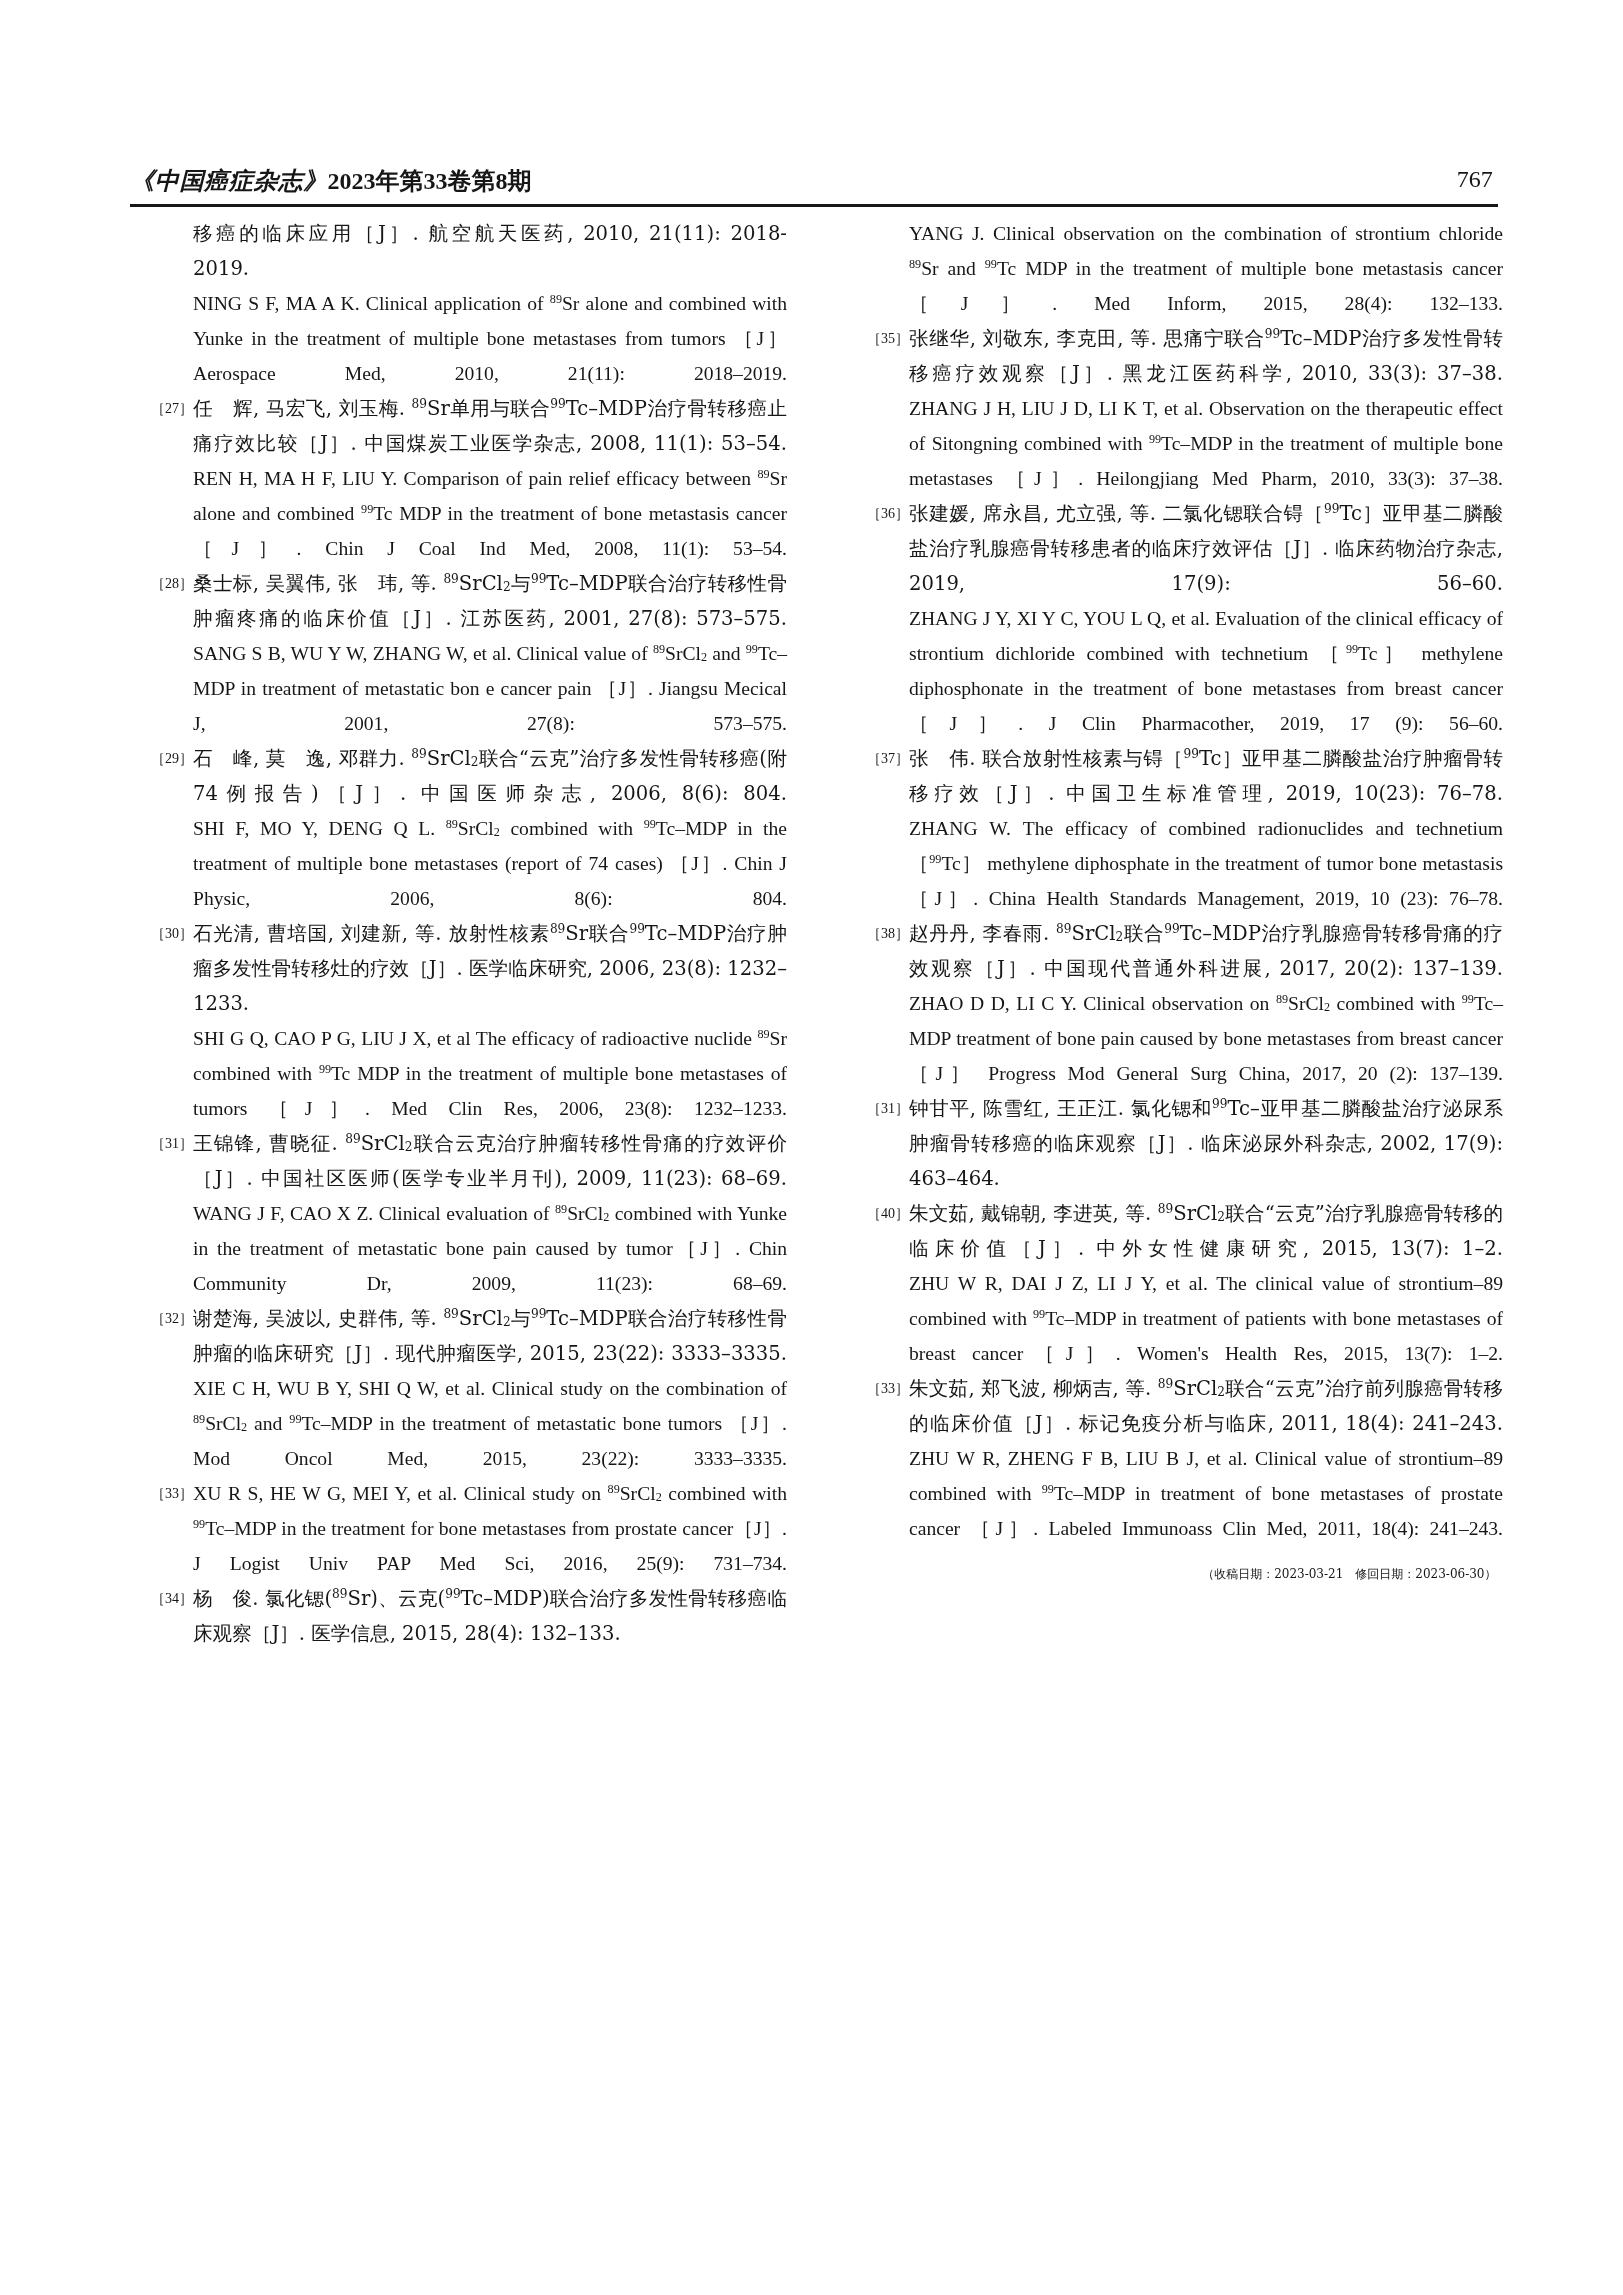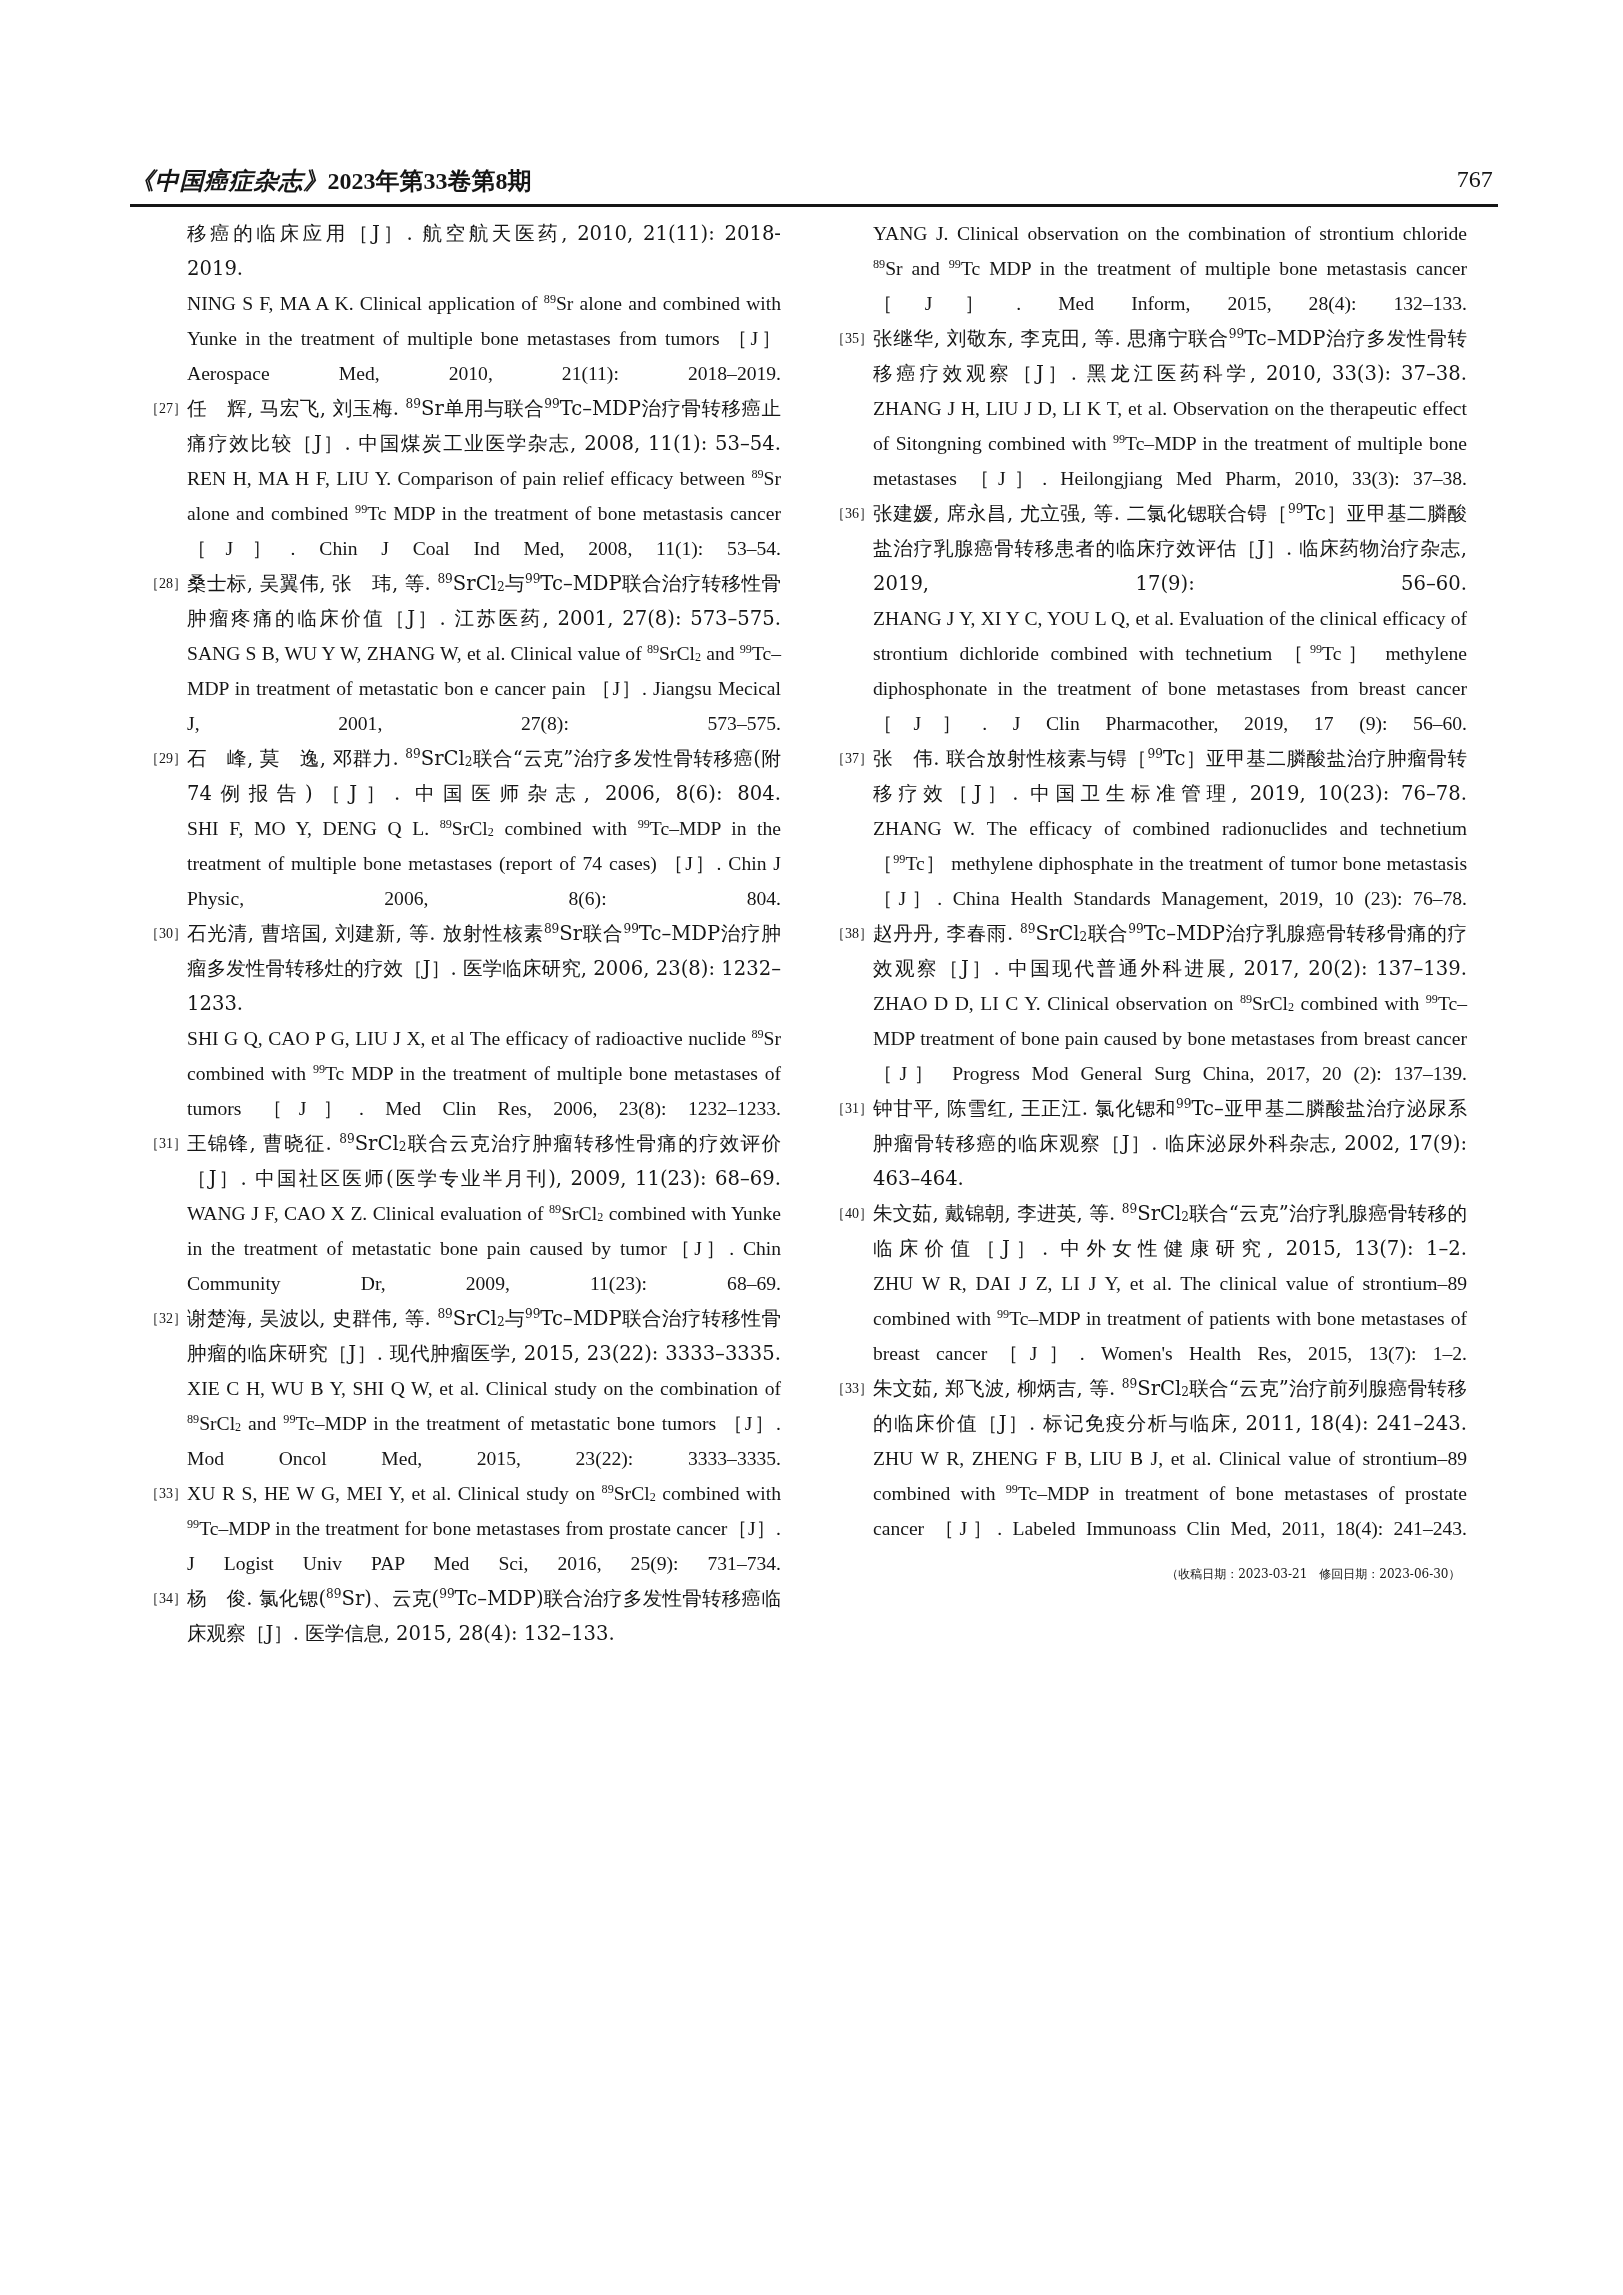--- a/index.html
+++ b/index.html
@@ -59,25 +59,25 @@
     left: 0;
     top: 39px;
     width: 1368px;
     height: 2.6px;
     background: #161616;
   }
 
   
   .columns {
     position: absolute;
-    left: 124px;
+    left: 130px;
     top: 216px;
     width: 1373px;
     display: flex;
-    gap: 29px;
+    gap: 59px;
   }
   .col {
     width: 657px;
     flex: 0 0 657px;
   }
 
   .ref {
     display: flex;
     align-items: flex-start;
     margin: 0;

